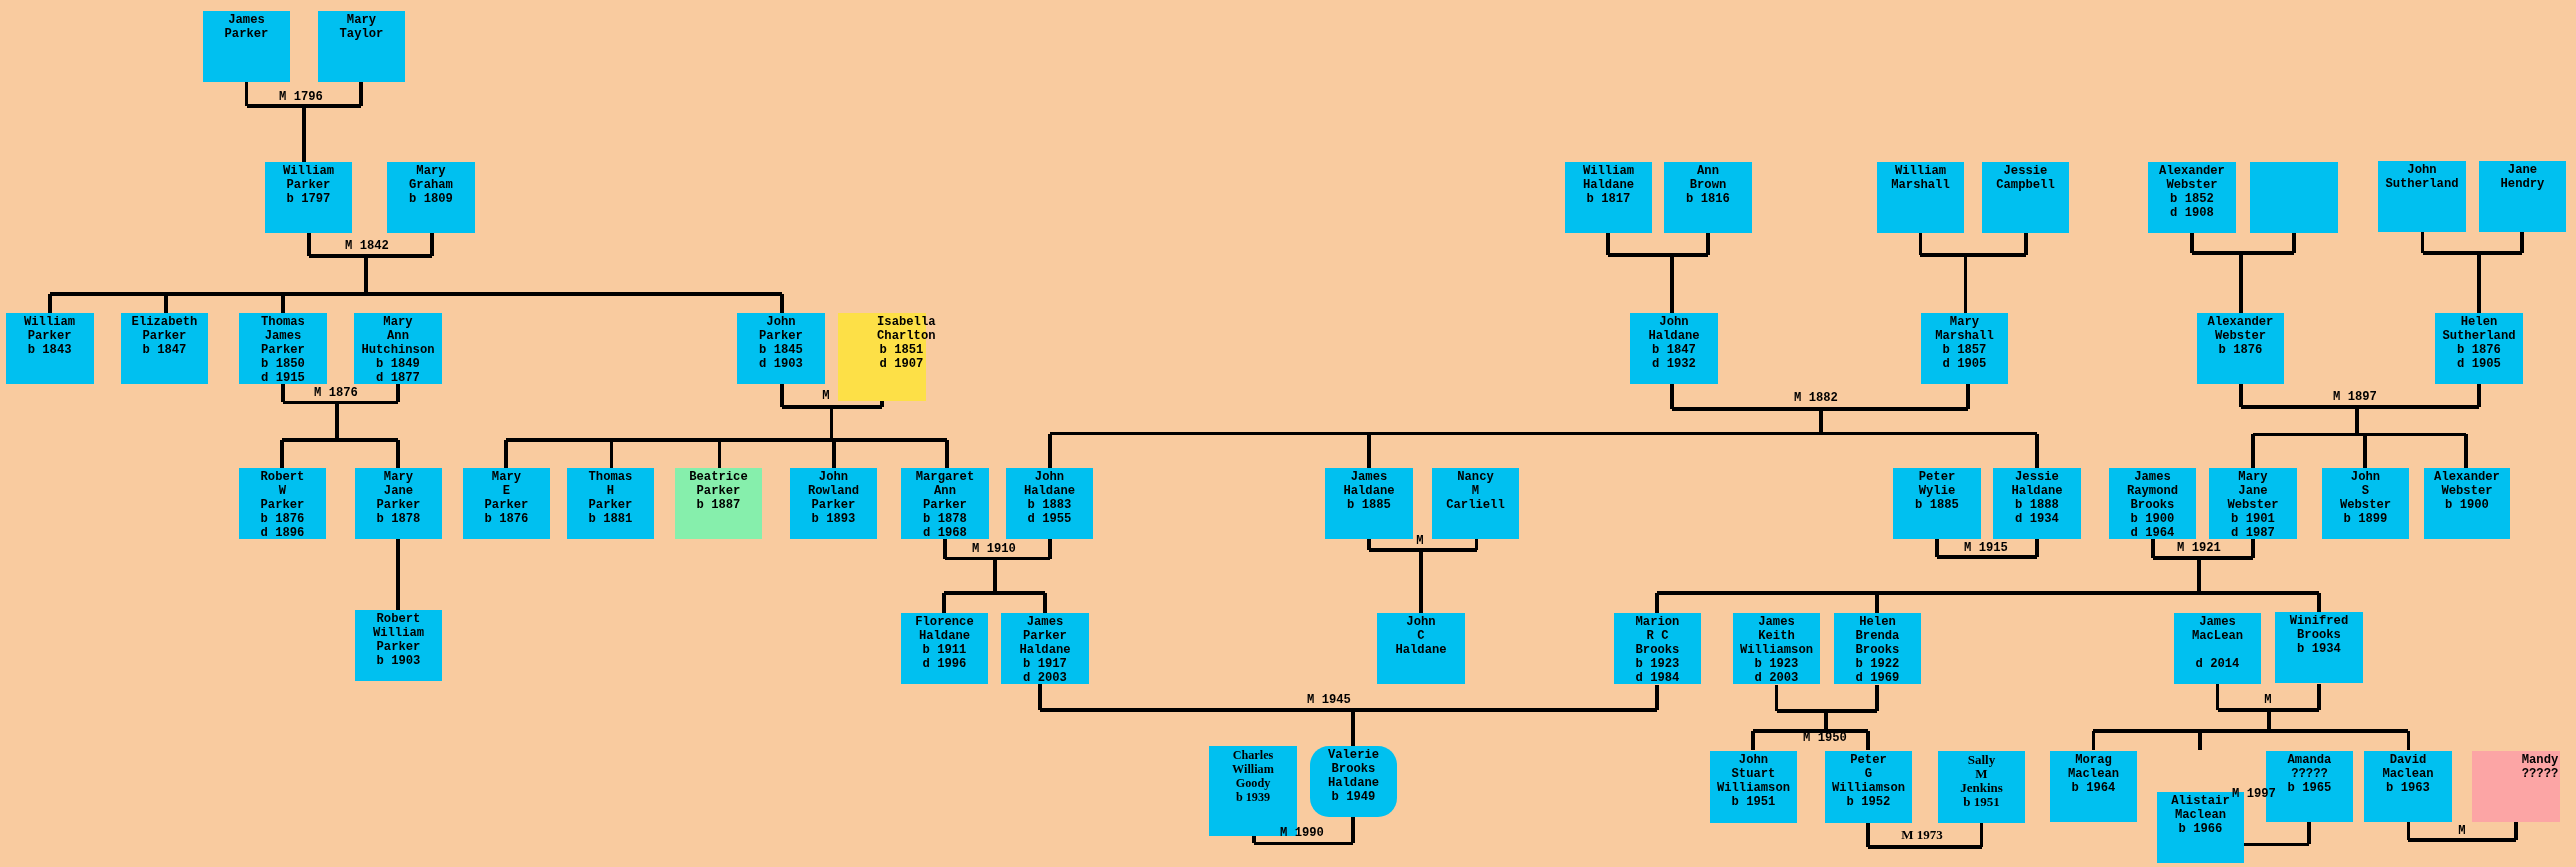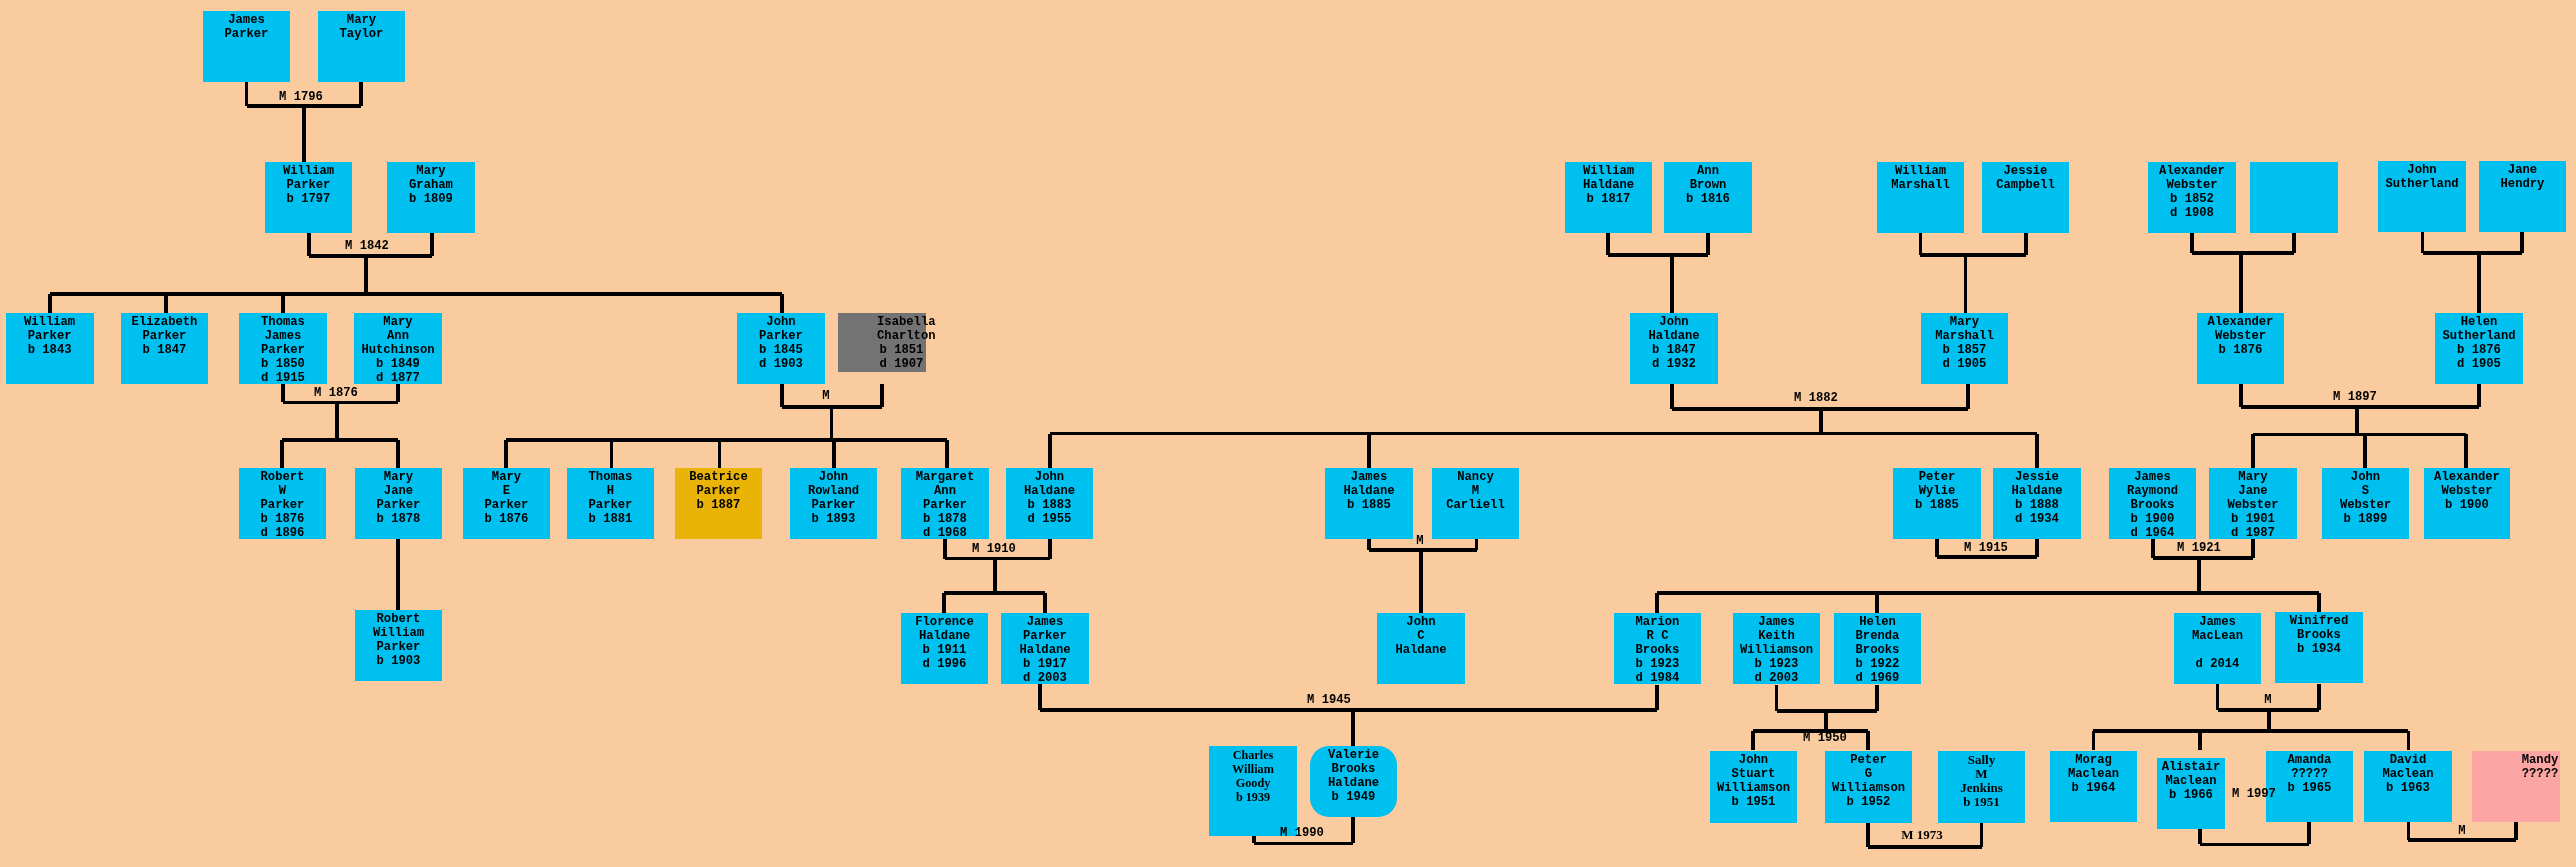--- a/index.html
+++ b/index.html
@@ -108,21 +108,21 @@
 d 1915</div>
   <div class="person" style="left: 354px; top: 313px; width: 88px; height: 71px; background: rgb(0, 192, 240);">Mary
 Ann
 Hutchinson
 b 1849
 d 1877</div>
   <div class="person" style="left: 737px; top: 313px; width: 88px; height: 71px; background: rgb(0, 192, 240);">John
 Parker
 b 1845
 d 1903</div>
-  <div class="person" style="left: 838px; top: 313px; width: 88px; height: 59px; background: #737373; padding-left: 39px;">Isabella
+  <div class="person" style="left: 838px; top: 313px; width: 88px; height: 88px; background: #fde047; padding-left: 39px;">Isabella
 Charlton
 b 1851
 d 1907</div>
   <div class="person" style="left: 1630px; top: 313px; width: 88px; height: 71px; background: rgb(0, 192, 240);">John
 Haldane
 b 1847
 d 1932</div>
   <div class="person" style="left: 1921px; top: 313px; width: 87px; height: 71px; background: rgb(0, 192, 240);">Mary
 Marshall
 b 1857
@@ -144,21 +144,21 @@
 Parker
 b 1878</div>
   <div class="person" style="left: 463px; top: 468px; width: 87px; height: 71px; background: rgb(0, 192, 240);">Mary
 E
 Parker
 b 1876</div>
   <div class="person" style="left: 567px; top: 468px; width: 87px; height: 71px; background: rgb(0, 192, 240);">Thomas
 H
 Parker
 b 1881</div>
-  <div class="person" style="left: 675px; top: 468px; width: 87px; height: 71px; background: #eab308;">Beatrice
+  <div class="person" style="left: 675px; top: 468px; width: 87px; height: 71px; background: #86efac;">Beatrice
 Parker
 b 1887</div>
   <div class="person" style="left: 790px; top: 468px; width: 87px; height: 71px; background: rgb(0, 192, 240);">John
 Rowland
 Parker
 b 1893</div>
   <div class="person" style="left: 901px; top: 468px; width: 88px; height: 71px; background: rgb(0, 192, 240);">Margaret
 Ann
 Parker
 b 1878
@@ -251,21 +251,21 @@
 G
 Williamson
 b 1952</div>
   <div class="person alt" style="left: 1938px; top: 751px; width: 87px; height: 72px; background: rgb(0, 192, 240);">Sally
 M
 Jenkins
 b 1951</div>
   <div class="person" style="left: 2050px; top: 751px; width: 87px; height: 71px; background: rgb(0, 192, 240);">Morag
 Maclean
 b 1964</div>
-  <div class="person" style="left: 2157px; top: 758px; width: 68px; height: 71px; background: rgb(0, 192, 240);">Alistair
+  <div class="person" style="left: 2157px; top: 792px; width: 87px; height: 71px; background: rgb(0, 192, 240);">Alistair
 Maclean
 b 1966</div>
   <div class="person" style="left: 2266px; top: 751px; width: 87px; height: 71px; background: rgb(0, 192, 240);">Amanda
 ?????
 b 1965</div>
   <div class="person" style="left: 2364px; top: 751px; width: 88px; height: 71px; background: rgb(0, 192, 240);">David
 Maclean
 b 1963</div>
   <div class="person" style="left: 2472px; top: 751px; width: 88px; height: 71px; background: #fca5a5; padding-left: 48px;">Mandy
 ?????</div>

